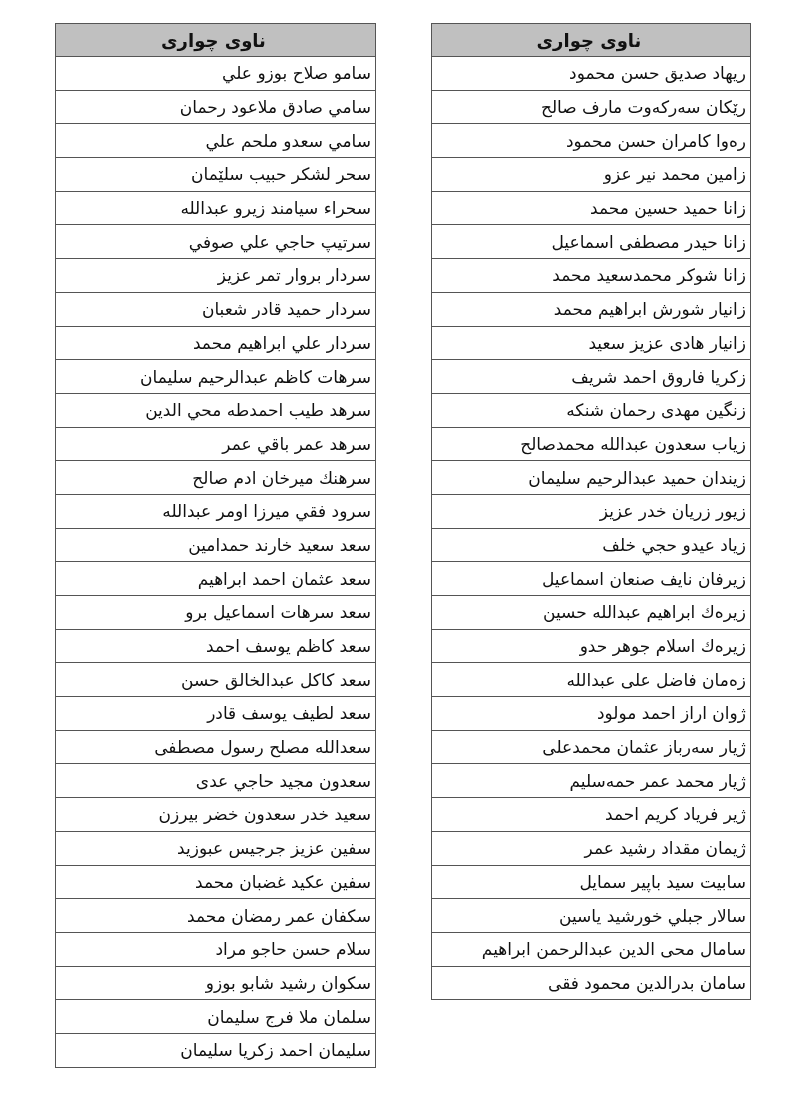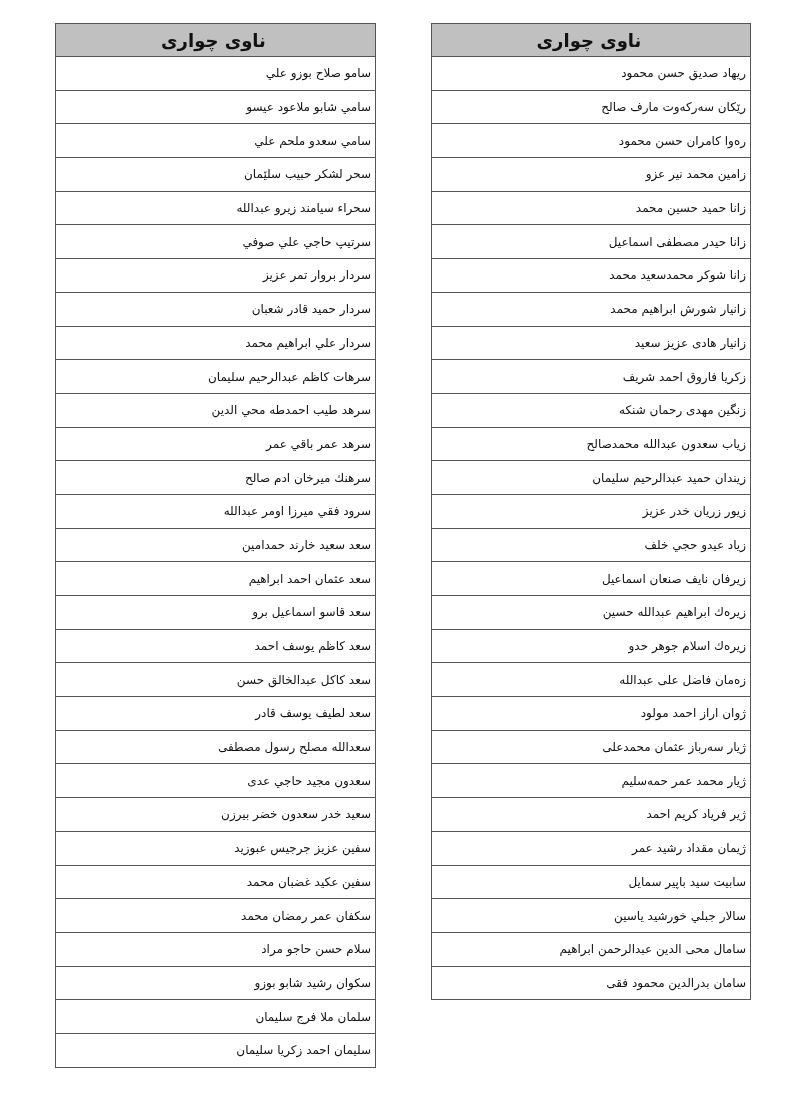--- a/index.html
+++ b/index.html
@@ -5,37 +5,37 @@
   html, body { margin:0; padding:0; background:#ffffff; }
   body { width:794px; height:1100px; position:relative; overflow:hidden;
          font-family:"DejaVu Sans", sans-serif; }
   .tbl { position:absolute; top:23px; border-collapse:collapse; direction:rtl;
          table-layout:fixed; }
   .tbl.left  { left:55px;  width:321px; }
   .tbl.right { left:431px; width:320px; }
   .tbl th, .tbl td { border:1.5px solid #555; padding:0 4px 0 0; text-align:right;
          white-space:nowrap; overflow:hidden; color:#111; }
   .tbl th { background:#c0c0c0; height:32px; text-align:center; font-size:18px; font-weight:bold; }
-  .tbl td { height:32.7px; font-size:12px; }
+  .tbl td { height:32.7px; font-size:17px; }
 </style>
 </head>
 <body>
 
 <table class="tbl left">
   <thead>
       <tr>
         <th>ناوی چواری</th>
       </tr>
     </thead>
   <tbody id="left-body">
       <tr>
         <td>سامو صلاح بوزو علي</td>
       </tr>
       <tr>
-        <td>سامي شابو ملاعود عيسو</td>
+        <td>سامي صادق ملاعود رحمان</td>
       </tr>
       <tr>
         <td>سامي سعدو ملحم علي</td>
       </tr>
       <tr>
         <td>سحر لشكر حبيب سلێمان</td>
       </tr>
       <tr>
         <td>سحراء سيامند زيرو عبدالله</td>
       </tr>
@@ -66,21 +66,21 @@
       <tr>
         <td>سرود فقي ميرزا اومر عبدالله</td>
       </tr>
       <tr>
         <td>سعد سعيد خارند حمدامين</td>
       </tr>
       <tr>
         <td>سعد عثمان احمد ابراهيم</td>
       </tr>
       <tr>
-        <td>سعد قاسو اسماعيل برو</td>
+        <td>سعد سرهات اسماعيل برو</td>
       </tr>
       <tr>
         <td>سعد كاظم يوسف احمد</td>
       </tr>
       <tr>
         <td>سعد كاكل عبدالخالق حسن</td>
       </tr>
       <tr>
         <td>سعد لطيف يوسف قادر</td>
       </tr>

